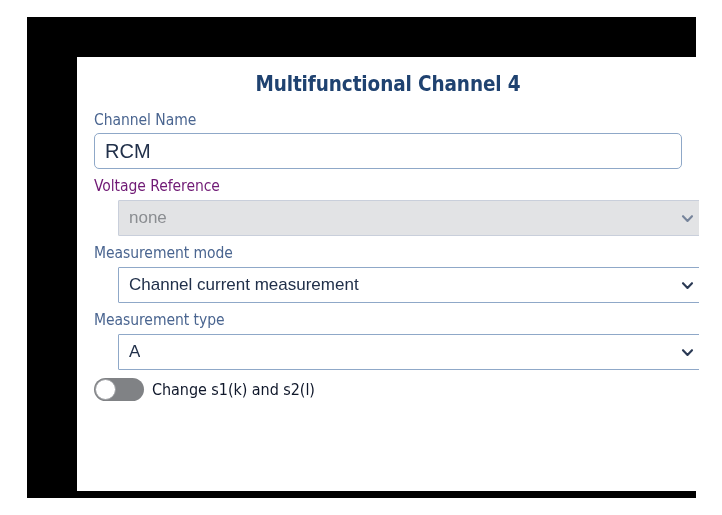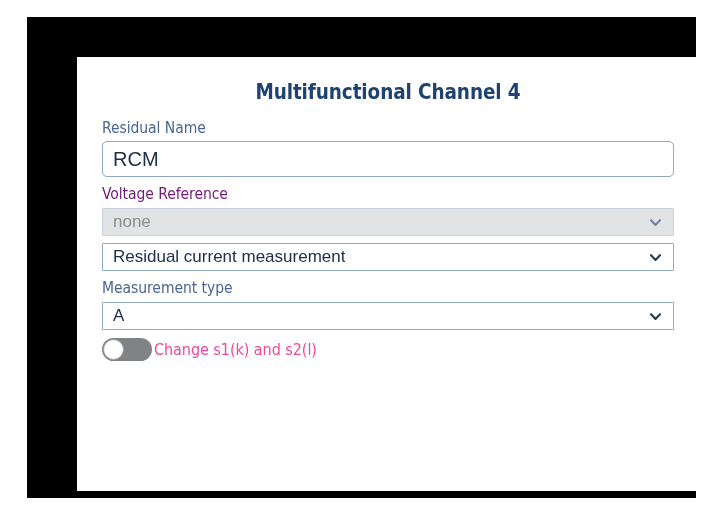--- a/index.html
+++ b/index.html
@@ -29,21 +29,21 @@
 
   
   #dialog-panel {
     position: absolute;
     left: 50px;
     top: 40px;
     width: 622px;
     height: 434px;
     background: #ffffff;
     box-sizing: border-box;
-    padding: 8px;
+    padding: 0;
     overflow: hidden;
   }
 
   
   .panel-title {
     margin: 0;
     padding: 16px 0 14px 0;
     text-align: center;
     font-family: "DejaVu Sans Condensed", "Liberation Sans Narrow", "Liberation Sans", sans-serif;
     font-size: 20.5px;
@@ -91,27 +91,28 @@
     border-radius: 5px;
     outline: none;
     line-height: 26px;
   }
 
   
   .select-shell {
     position: relative;
     box-sizing: border-box;
     width: 100%;
-    height: 28px;
+    height: 36px;
     border: 1.6px solid #8fa8c8;
     border-radius: 1px;
     background: #ffffff;
     display: flex;
     align-items: center;
     padding: 0 34px 0 10px;
+    margin-left: 24px;
   }
   .select-shell .select-value {
     font-family: "Liberation Sans", sans-serif;
     font-size: 17px;
     color: #21304a;
     white-space: nowrap;
     overflow: hidden;
     text-overflow: ellipsis;
     line-height: 26px;
   }
@@ -155,58 +156,59 @@
     left: 1px;
     top: 1px;
     width: 21px;
     height: 21px;
     border-radius: 50%;
     background: #ffffff;
     border: 1px solid #9a9ca0;
     box-sizing: border-box;
   }
   .toggle-label {
-    margin-left: 2px;
+    margin-left: 8px;
     font-family: "DejaVu Sans Condensed", "Liberation Sans Narrow", "Liberation Sans", sans-serif;
     font-size: 16px;
-    color: #ec4899;
+    color: #0f172a;
     letter-spacing: -0.05px;
     line-height: 1.2;
   }
 </style>
 </head>
 <body>
 
 <div id="device-frame">
   <div id="dialog-panel">
 
     <h1 class="panel-title">Multifunctional Channel 4</h1>
 
     <div class="form-body">
 
       <div class="form-row">
-        <span class="field-label">Residual Name</span>
+        <span class="field-label">Channel Name</span>
         <input class="text-input" type="text" value="RCM" style="">
       </div>
 
       <div class="form-row">
         <span class="field-label is-disabled">Voltage Reference</span>
         <div class="select-shell is-disabled">
           <span class="select-value">none</span>
           <span class="select-chevron">
             <svg width="13" height="13" viewBox="0 0 13 13">
               <path d="M2 4.2 L6.5 9 L11 4.2" fill="none" stroke="#76849b" stroke-width="2.1" stroke-linecap="round" stroke-linejoin="round"></path>
             </svg>
           </span>
         </div>
       </div>
 
       <div class="form-row">
+        <span class="field-label">Measurement mode</span>
         <div class="select-shell">
-          <span class="select-value">Residual current measurement</span>
+          <span class="select-value">Channel current measurement</span>
           <span class="select-chevron">
             <svg width="13" height="13" viewBox="0 0 13 13">
               <path d="M2 4.2 L6.5 9 L11 4.2" fill="none" stroke="#2b3a55" stroke-width="2.1" stroke-linecap="round" stroke-linejoin="round"></path>
             </svg>
           </span>
         </div>
       </div>
 
       <div class="form-row">
         <span class="field-label">Measurement type</span>

